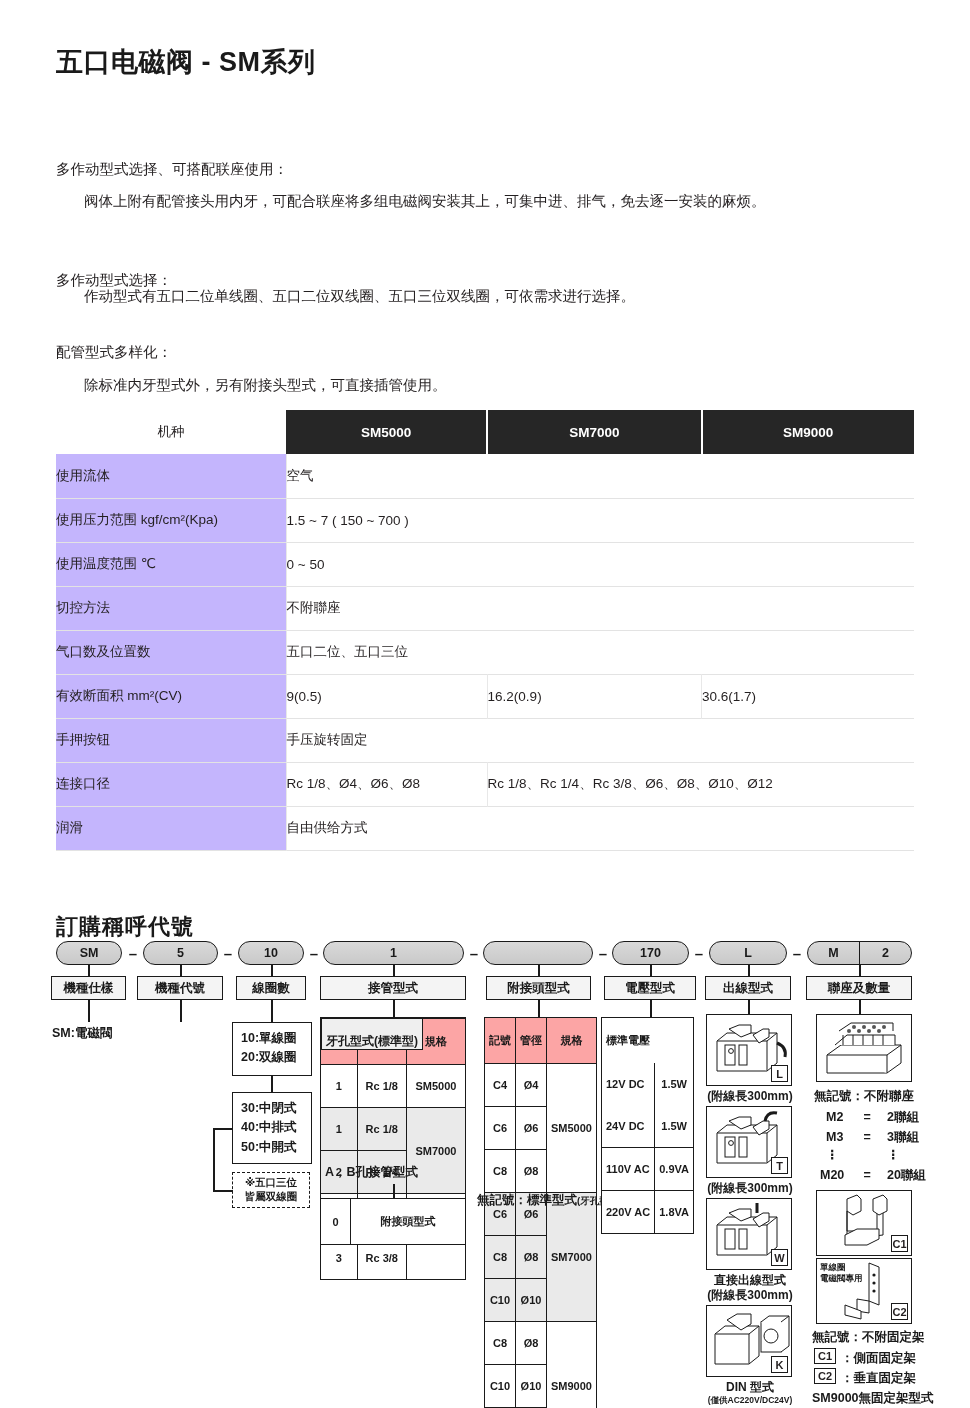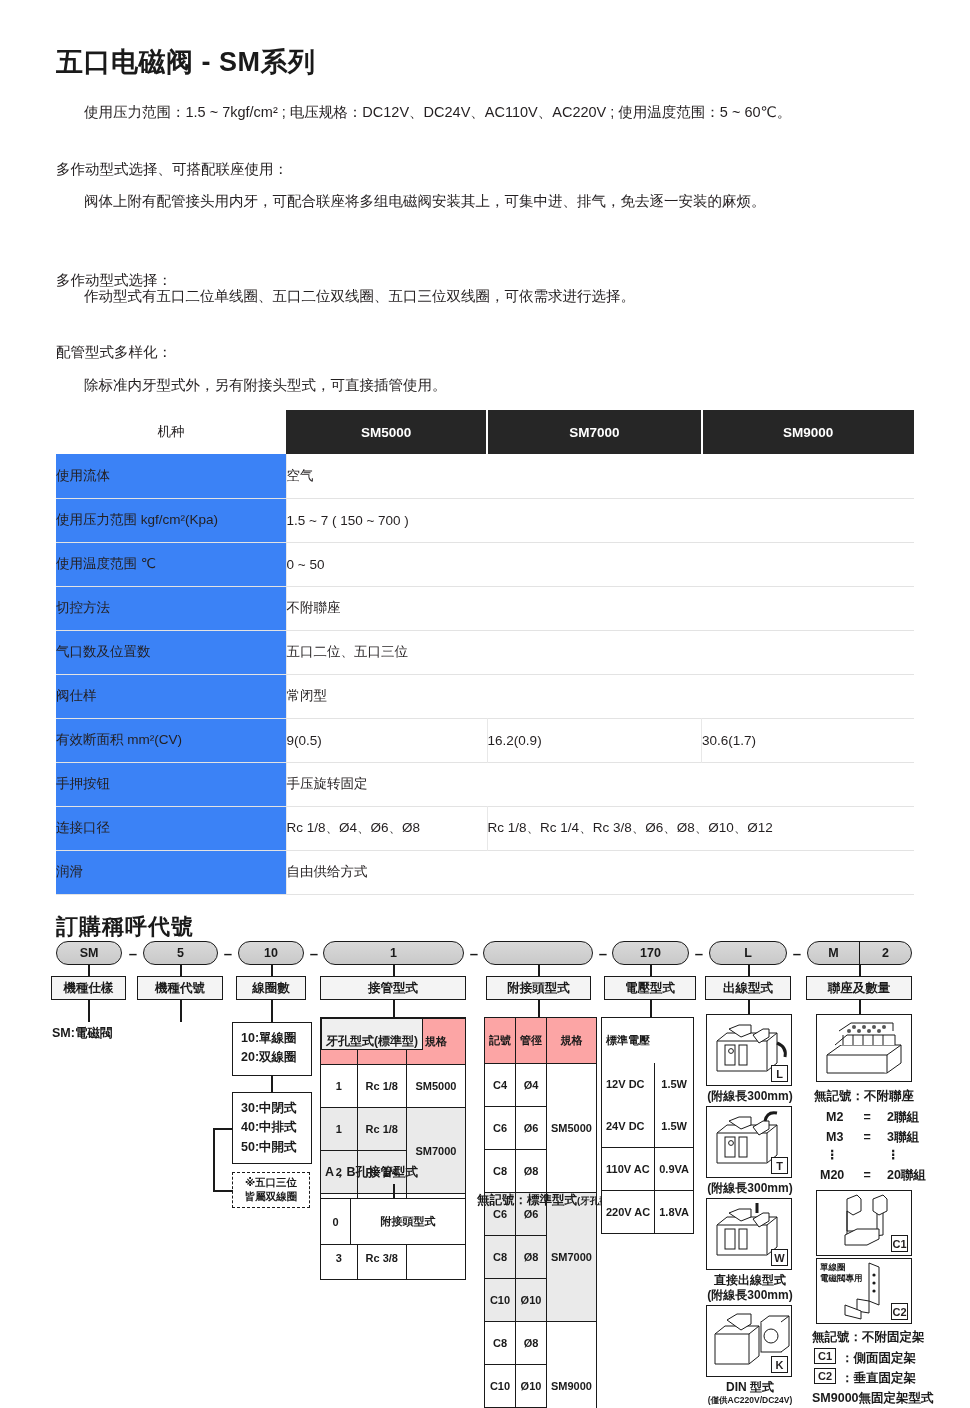--- a/index.html
+++ b/index.html
@@ -40,21 +40,21 @@
     height: 44px; color:#231f20; font-weight:400;
   }
   table.spec tr { border-bottom: 1px solid #e3e3e3; }
   table.spec tr.hdr { border-bottom: 0; }
   table.spec tr.hdr th.lab { background:#ffffff; color:#231f20; font-weight:400;}
   table.spec th.dark {
     background:#262626; color:#ffffff; font-weight:700; font-size:13.5px;
     border-left: 2px solid #ffffff;
   }
   table.spec th.dark.first { border-left: 0; }
-  table.spec td.lab { width:230px; background:#3b82f6; }
+  table.spec td.lab { width:230px; background:#c4b5fd; }
   table.spec td.val { border-left:1px solid #e8e8e8; }
   table.spec tr:last-child { border-bottom: 1px solid #e3e3e3; }
 
   
   h2.ordtitle {
     position:absolute; left:56px; top:912px; margin:0;
     font-size:22px; font-weight:700; color:#1a1a1a; letter-spacing:1px;
   }
   .code-area { position:absolute; left:0; top:0; width:970px; height:1408px; }
 
@@ -122,21 +122,20 @@
     position:absolute; border:1.3px solid #1a1a1a; background:#fff; font-size:11px;
     font-weight:700; padding:0 3px; line-height:15px; height:16px;
   }
 </style>
 </head>
 <body>
 
 <div class="page">
 
   <h1 class="title">五口电磁阀 - SM系列</h1>
-  <div class="intro-line">使用压力范围：1.5 ~ 7kgf/cm² ; 电压规格：DC12V、DC24V、AC110V、AC220V ; 使用温度范围：5 ~ 60℃。</div>
 
   <div class="sec-head s1h">多作动型式选择、可搭配联座使用：</div>
   <div class="sec-body s1b">阀体上附有配管接头用内牙，可配合联座将多组电磁阀安装其上，可集中进、排气，免去逐一安装的麻烦。</div>
   <div class="sec-head s2h">多作动型式选择：</div>
   <div class="sec-body s2b">作动型式有五口二位单线圈、五口二位双线圈、五口三位双线圈，可依需求进行选择。</div>
   <div class="sec-head s3h">配管型式多样化：</div>
   <div class="sec-body s3b">除标准内牙型式外，另有附接头型式，可直接插管使用。</div>
 
   <table class="spec">
     <tbody>
@@ -159,24 +158,20 @@
         <td class="lab">使用温度范围 ℃</td>
         <td class="val" colspan="3">0 ~ 50</td>
       </tr>
       <tr>
         <td class="lab">切控方法</td>
         <td class="val" colspan="3">不附聯座</td>
       </tr>
       <tr>
         <td class="lab">气口数及位置数</td>
         <td class="val" colspan="3">五口二位、五口三位</td>
-      </tr>
-      <tr>
-        <td class="lab">阀仕样</td>
-        <td class="val" colspan="3">常闭型</td>
       </tr>
       <tr>
         <td class="lab">有效断面积 mm²(CV)</td>
         <td class="val">9(0.5)</td>
         <td class="val">16.2(0.9)</td>
         <td class="val">30.6(1.7)</td>
       </tr>
       <tr>
         <td class="lab">手押按钮</td>
         <td class="val" colspan="3">手压旋转固定</td>

